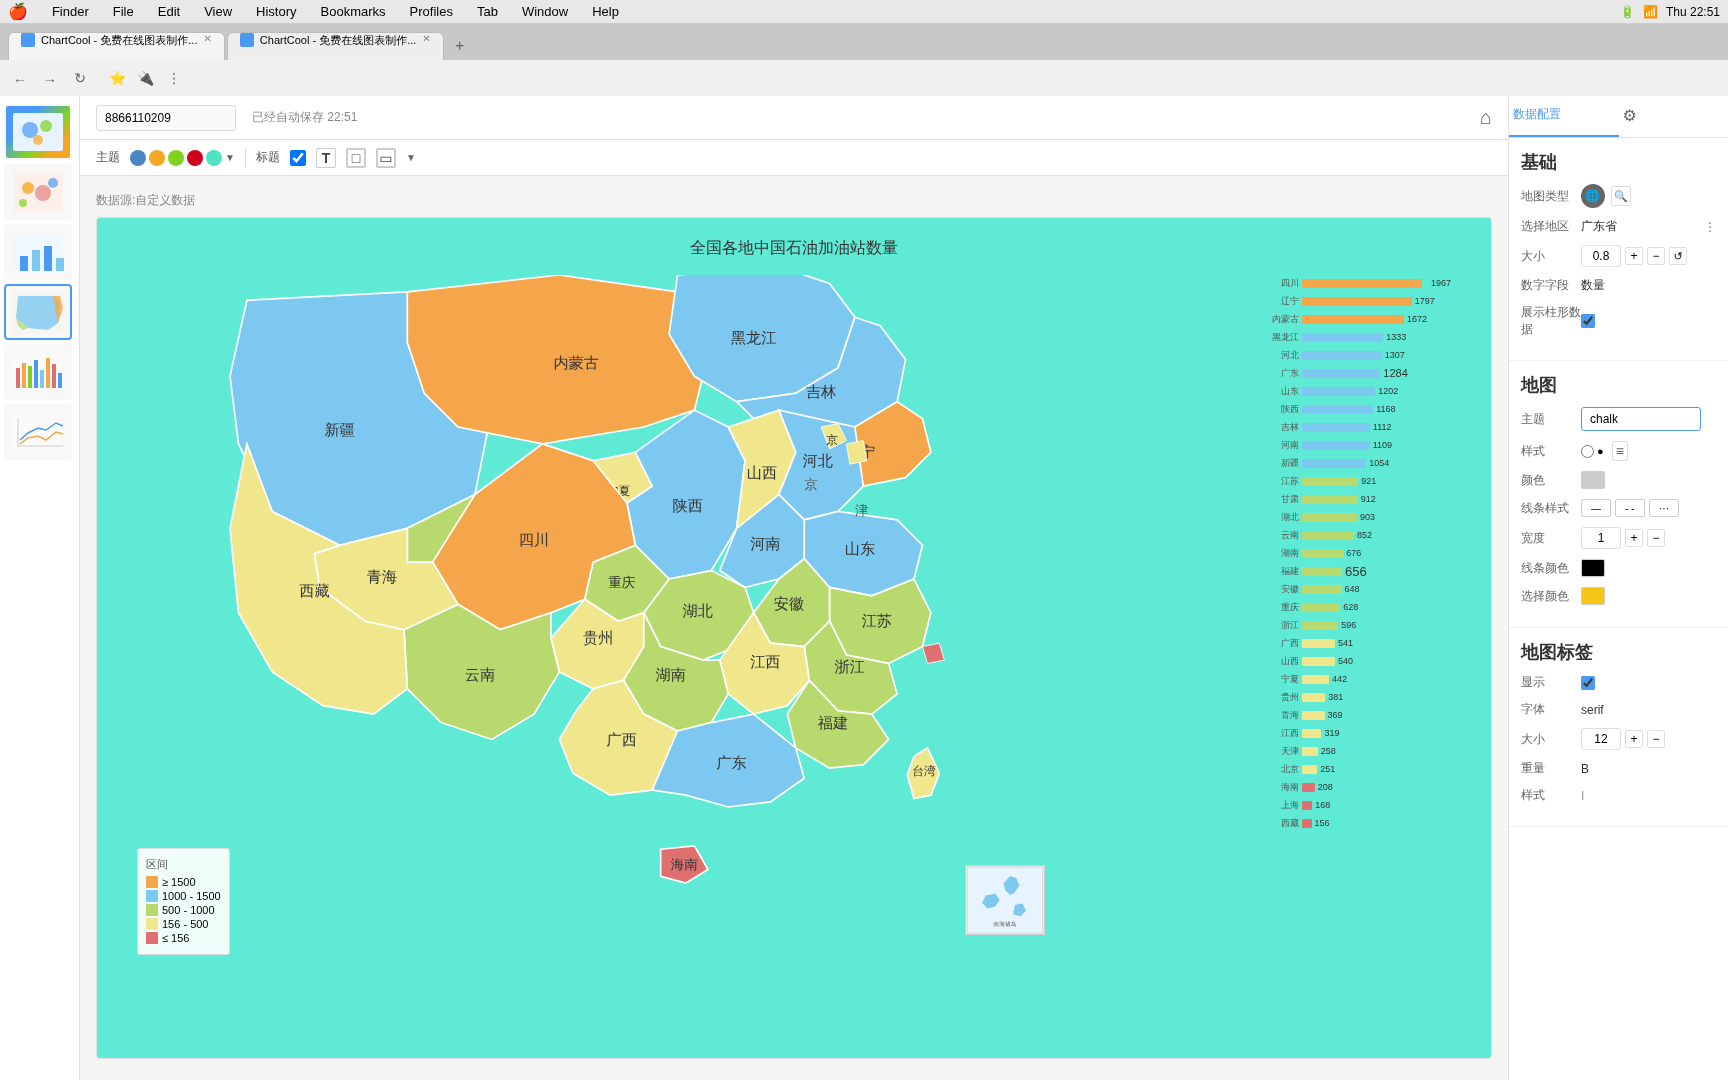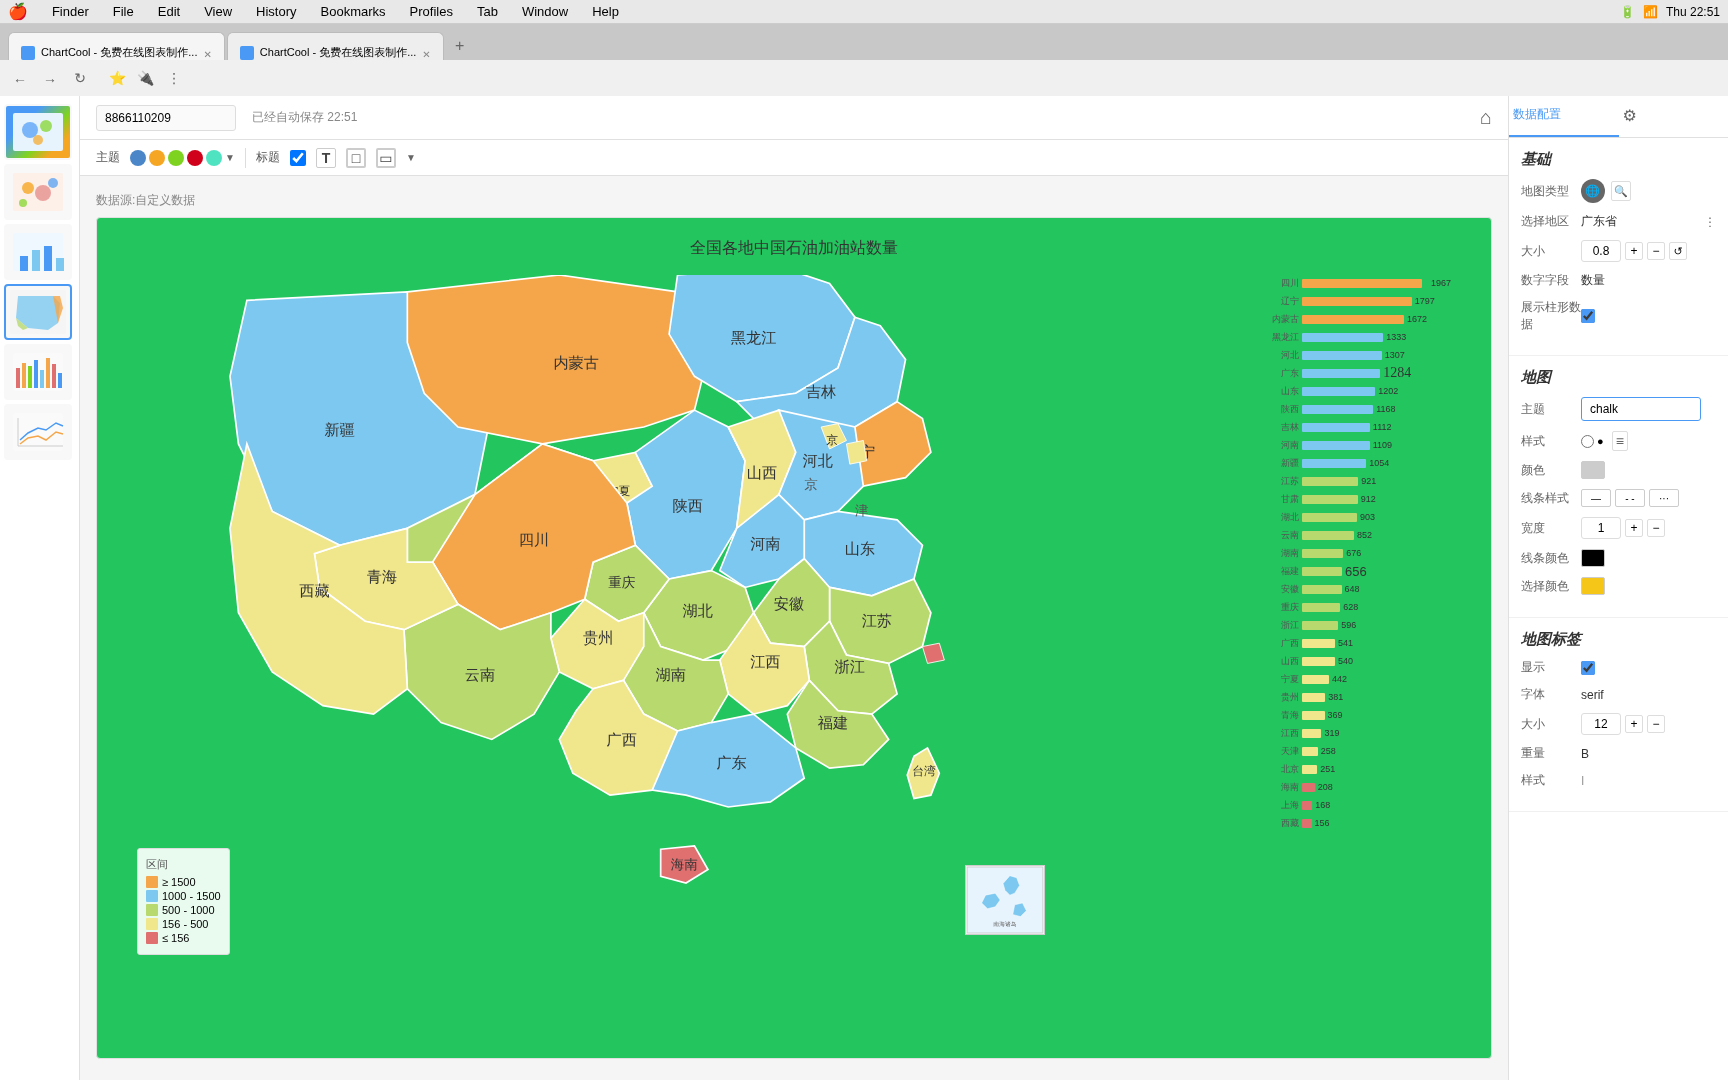--- a/index.html
+++ b/index.html
@@ -32,21 +32,21 @@
       display: flex;
       align-items: flex-end;
       padding: 0 8px;
       gap: 2px;
     }
     .tab {
       height: 28px;
       background: #eeeeee;
       border-radius: 6px 6px 0 0;
       display: flex;
-      align-items: flex-end;
+      align-items: flex-start;
       padding: 0 12px;
       gap: 6px;
       font-size: 12px;
       min-width: 180px;
       max-width: 240px;
       cursor: pointer;
       border: 1px solid #bbb;
       border-bottom: none;
       margin-top: 36px;
     }
@@ -153,21 +153,21 @@
     
     .canvas-area {
       flex: 1;
       padding: 16px;
       background: #f5f5f5;
       overflow: hidden;
       position: relative;
     }
     .data-source-label { font-size: 12px; color: #888; margin-bottom: 8px; }
     .chart-container {
-      background: #22c55e;
+      background: #5eead4;
       border: 1px solid #e0e0e0;
       border-radius: 4px;
       padding: 20px;
       height: calc(100% - 30px);
       position: relative;
     }
     .chart-title {
       text-align: center;
       font-size: 16px;
       font-weight: 500;
@@ -231,21 +231,21 @@
       flex: 1;
       padding: 10px 4px;
       font-size: 12px;
       cursor: pointer;
       color: #666;
       border-bottom: 2px solid transparent;
     }
     .panel-tab.active { color: #4a9af5; border-bottom-color: #4a9af5; }
 
     .panel-section { padding: 12px; border-bottom: 1px solid #f0f0f0; }
-    .section-title { font-size: 15px; font-weight: 600; color: #333; margin-bottom: 10px; font-style: italic; }
+    .section-title { font-size: 18px; font-weight: 600; color: #333; margin-bottom: 10px; }
     .field-row {
       display: flex;
       align-items: center;
       margin-bottom: 10px;
       font-size: 12px;
     }
     .field-label { color: #666; width: 60px; flex-shrink: 0; }
     .field-value { flex: 1; color: #333; }
     .field-input {
       width: 50px;
@@ -607,21 +607,21 @@
       <span style="font-size:9px; color:#333; margin-left:3px;">1333</span>
     </div>
               <div class="bar-row">
       <span class="bar-label" style="font-size:9px; color:#555; width:28px; text-align:right; margin-right:3px; flex-shrink:0;">河北</span>
       <div class="bar-fill" style="width:79.73563802745296px; height:9px; background:#7dc8f0; border-radius:1px; flex-shrink:0;"></div>
       <span style="font-size:9px; color:#333; margin-left:3px;">1307</span>
     </div>
               <div class="bar-row">
       <span class="bar-label" style="font-size:9px; color:#555; width:28px; text-align:right; margin-right:3px; flex-shrink:0;">广东</span>
       <div class="bar-fill" style="width:78.33248601931875px; height:9px; background:#7dc8f0; border-radius:1px; flex-shrink:0;"></div>
-      <span style="font-size:14px; color:#333; margin-left:3px;font-family:Liberation Serif, serif;">1284</span>
+      <span style="font-size:11px; color:#333; margin-left:3px;">1284</span>
     </div>
               <div class="bar-row">
       <span class="bar-label" style="font-size:9px; color:#555; width:28px; text-align:right; margin-right:3px; flex-shrink:0;">山东</span>
       <div class="bar-fill" style="width:73.32994407727504px; height:9px; background:#7dc8f0; border-radius:1px; flex-shrink:0;"></div>
       <span style="font-size:9px; color:#333; margin-left:3px;">1202</span>
     </div>
               <div class="bar-row">
       <span class="bar-label" style="font-size:9px; color:#555; width:28px; text-align:right; margin-right:3px; flex-shrink:0;">陕西</span>
       <div class="bar-fill" style="width:71.25571936959838px; height:9px; background:#7dc8f0; border-radius:1px; flex-shrink:0;"></div>
       <span style="font-size:9px; color:#333; margin-left:3px;">1168</span>

